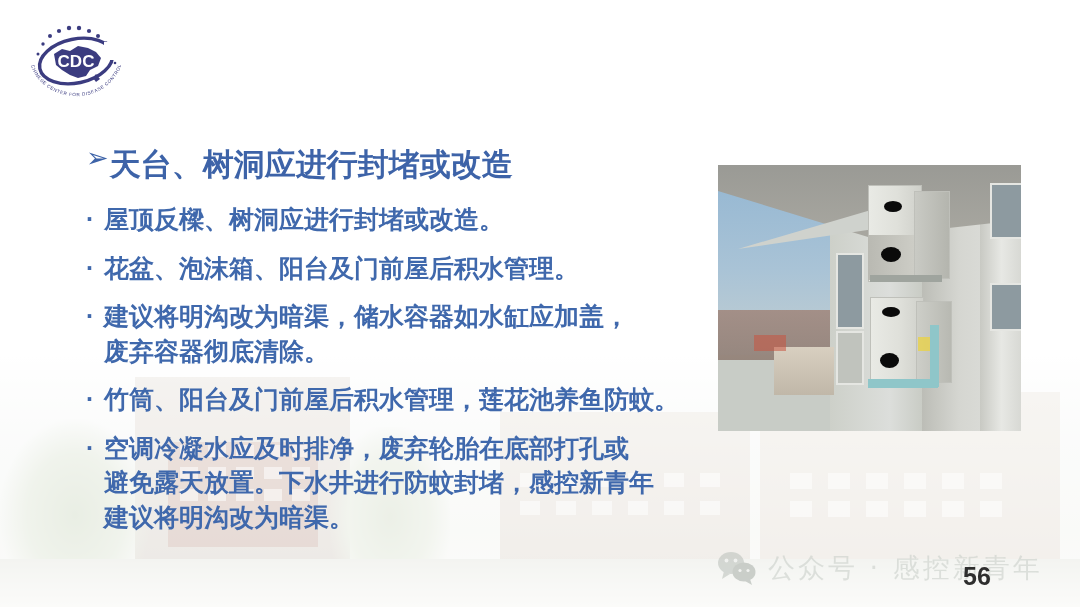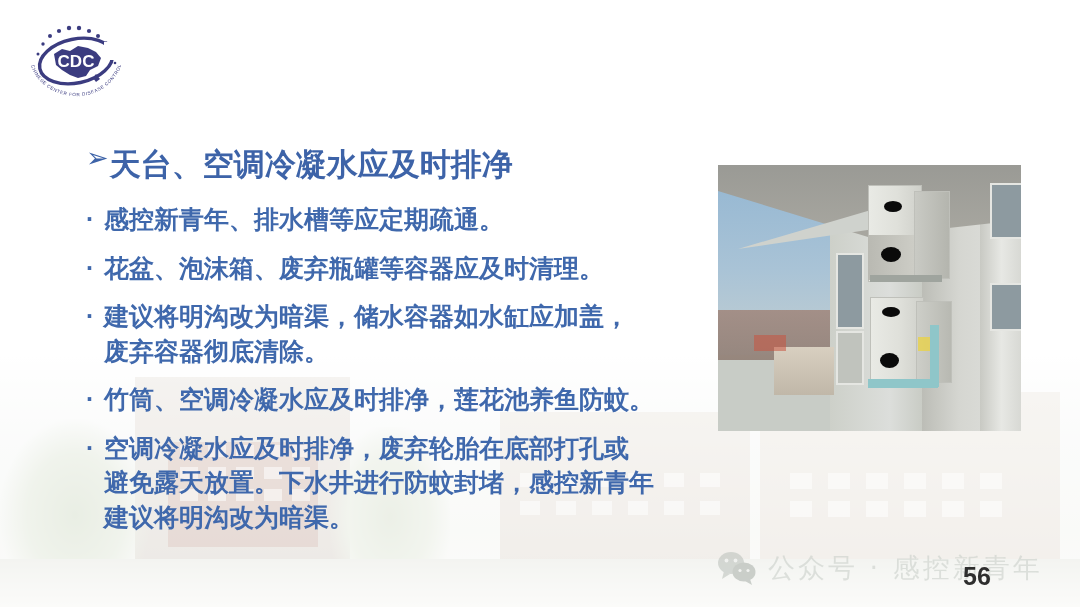--- a/index.html
+++ b/index.html
@@ -334,40 +334,40 @@
 
       <text x="60" y="57" font-size="17" font-weight="bold" fill="#ffffff" text-anchor="middle" font-family="Liberation Sans, sans-serif" letter-spacing="0">CDC</text>
     </svg>
   </div>
 
 
   <div class="body-block">
 
     <div class="subhead">
       <span class="arrow">➢</span>
-      <span>天台、空调冷凝水应及时排净</span>
+      <span>天台、树洞应进行封堵或改造</span>
     </div>
 
     <ul class="bullet-list">
       <li class="bullet">
         <span class="dot">·</span>
-        <span class="btext">感控新青年、排水槽等应定期疏通。</span>
+        <span class="btext">屋顶反樑、树洞应进行封堵或改造。</span>
       </li>
       <li class="bullet">
         <span class="dot">·</span>
-        <span class="btext">花盆、泡沫箱、废弃瓶罐等容器应及时清理。</span>
+        <span class="btext">花盆、泡沫箱、阳台及门前屋后积水管理。</span>
       </li>
       <li class="bullet">
         <span class="dot">·</span>
         <span class="btext">建议将明沟改为暗渠，储水容器如水缸应加盖，
 废弃容器彻底清除。</span>
       </li>
       <li class="bullet">
         <span class="dot">·</span>
-        <span class="btext">竹筒、空调冷凝水应及时排净，莲花池养鱼防蚊。</span>
+        <span class="btext">竹筒、阳台及门前屋后积水管理，莲花池养鱼防蚊。</span>
       </li>
       <li class="bullet">
         <span class="dot">·</span>
         <span class="btext">空调冷凝水应及时排净，废弃轮胎在底部打孔或
 避免露天放置。下水井进行防蚊封堵，感控新青年
 建议将明沟改为暗渠。</span>
       </li>
     </ul>
   </div>
 

